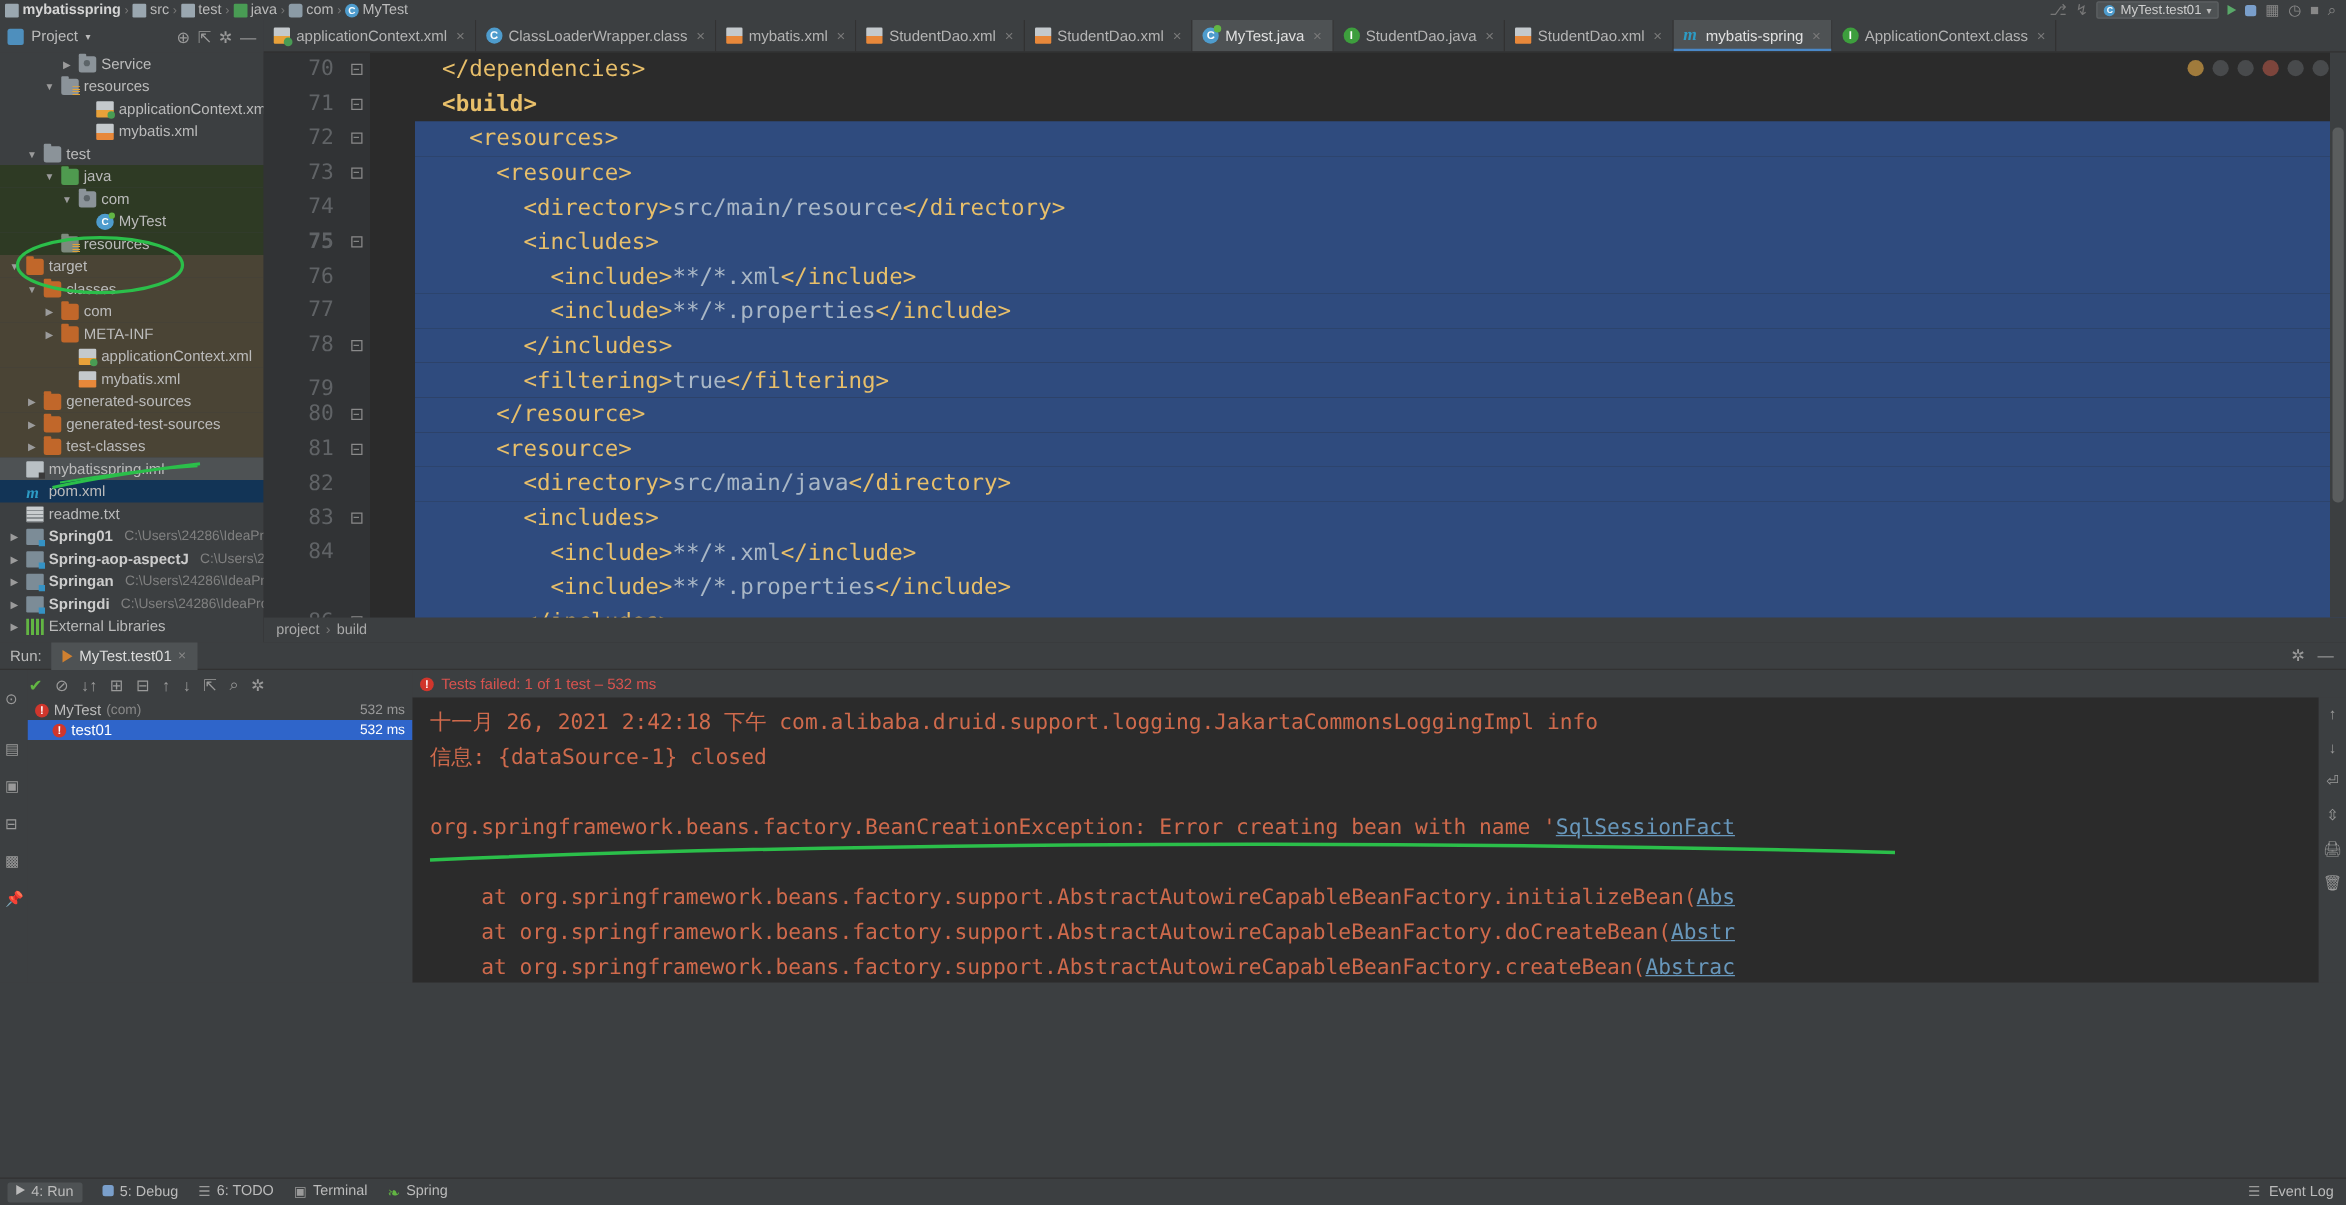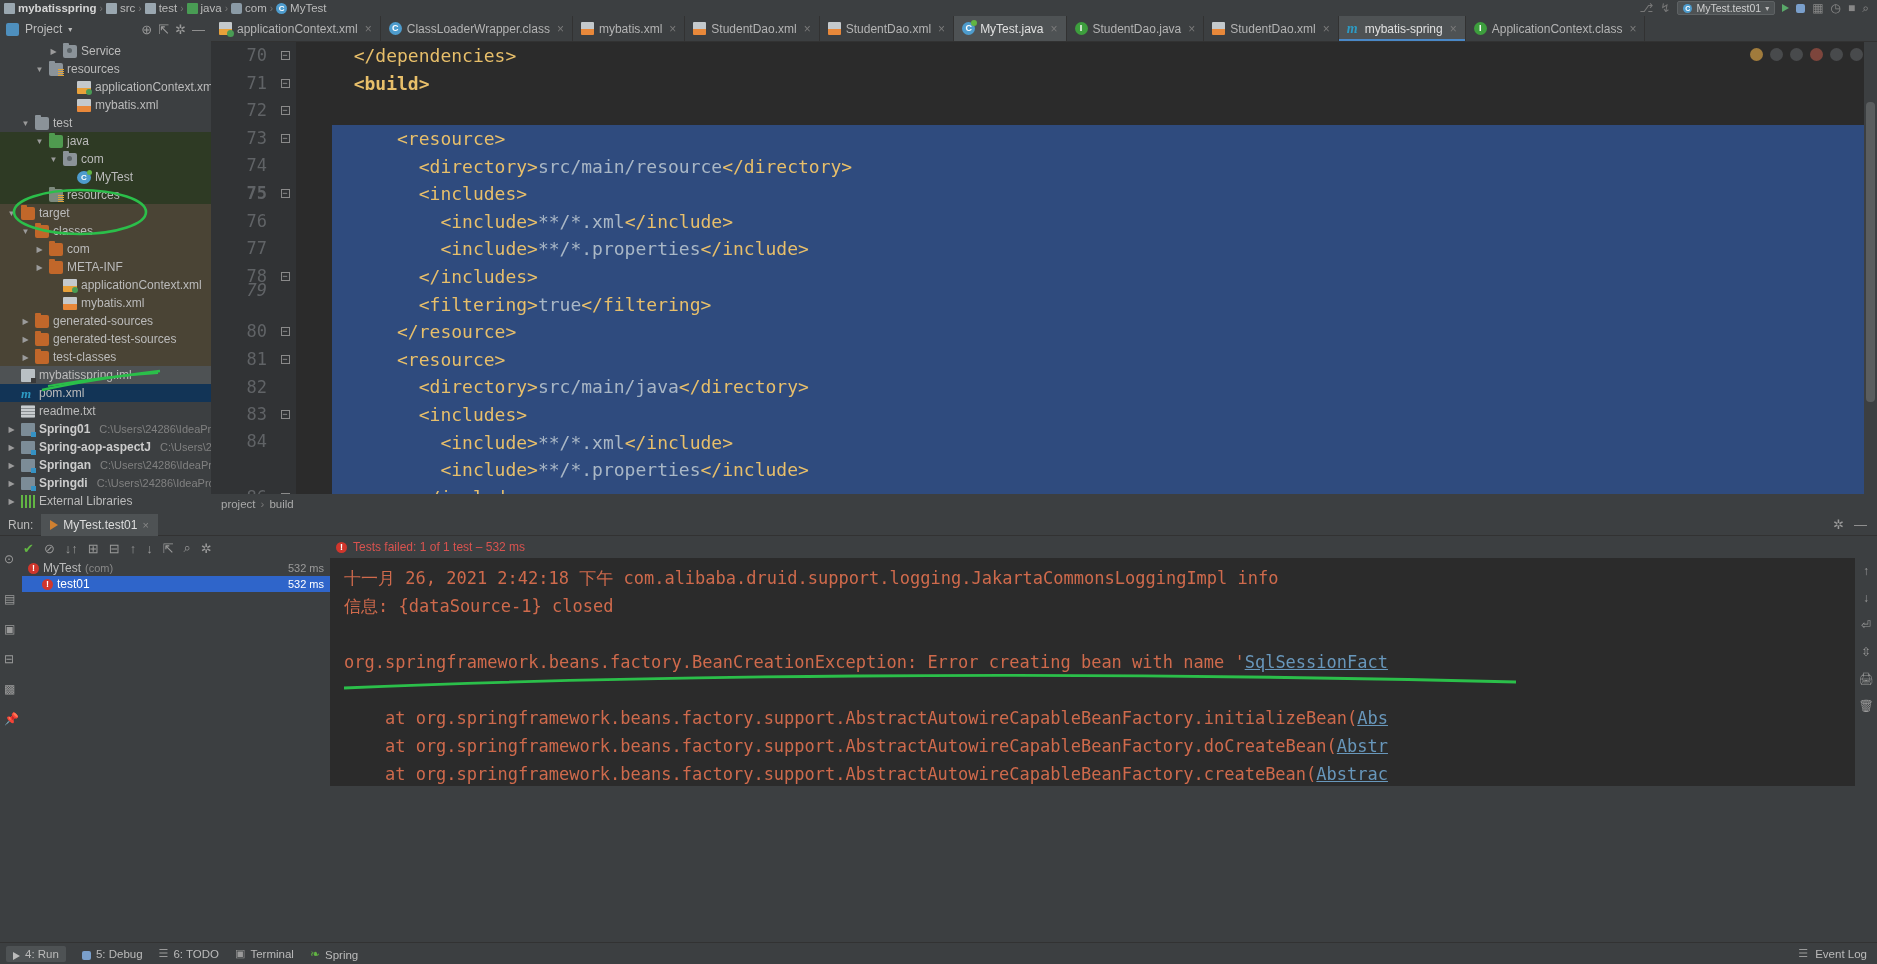--- a/index.html
+++ b/index.html
@@ -242,21 +242,21 @@
     position:absolute; right:0; top:44px; width:22px; height:228px; background:#3c3f41;
     display:flex; flex-direction:column; align-items:center; gap:13px; padding-top:6px;
   }
 
   
   .statusbar {
     position: absolute; left: 0; bottom: 0; width: 1877px; height: 22px;
     background: #3c3f41; display: flex; align-items: center; gap: 16px;
     padding-left: 6px; font-size: 11.5px; color: #bbb; border-top: 1px solid #323232;
   }
-  .sb-item { display:flex; align-items:flex-end; gap:5px; }
+  .sb-item { display:flex; align-items:flex-start; gap:5px; }
   .sb-item.active { background:#4e5254; padding: 2px 7px; border-radius:2px; }
   .statusbar .right { margin-left:auto; display:flex; align-items:center; gap:7px; padding-right:10px; }
 
   
   .left-stripe {
     position: absolute; left: 0; top: 536px; width: 22px; height: 250px;
     background: #3c3f41;
   }
 
   
@@ -554,21 +554,21 @@
         <div class="lnum" style="top: 138px; font-weight: bold;">75</div>
         <div class="fold" style="top: 138px;">
           <span class="fold-box">−</span>
         </div>
         <div class="lnum" style="top: 165.6px;">76</div>
         <div class="lnum" style="top: 193.2px;">77</div>
         <div class="lnum" style="top: 220.8px;">78</div>
         <div class="fold" style="top: 220.8px;">
           <span class="fold-box">−</span>
         </div>
-        <div class="lnum" style="top: 235px; font-style: italic;">79</div>
+        <div class="lnum" style="top: 256px;">79</div>
         <div class="lnum" style="top: 276px;">80</div>
         <div class="fold" style="top: 276px;">
           <span class="fold-box">−</span>
         </div>
         <div class="lnum" style="top: 303.6px;">81</div>
         <div class="fold" style="top: 303.6px;">
           <span class="fold-box">−</span>
         </div>
         <div class="lnum" style="top: 332px;">82</div>
         <div class="lnum" style="top: 358.8px;">83</div>
@@ -578,20 +578,21 @@
         <div class="lnum" style="top: 386.4px;">84</div>
         <div class="lnum" style="top: 436px; margin-top: 44px;">85</div>
         <div class="lnum" style="top: 441.6px;">86</div>
         <div class="fold" style="top: 441.6px;">
           <span class="fold-box">−</span>
         </div>
       </div>
     <div class="codearea">
         <div class="cline" style="position: absolute; top: 0px; left: 0px; right: 0px;"><span>  </span><span class="tagc">&lt;/dependencies&gt;</span></div>
         <div class="cline" style="position: absolute; top: 27.6px; left: 0px; right: 0px; font-weight: bold;"><span>  </span><span class="tagc">&lt;build&gt;</span></div>
+        <div class="cline hl" style="position: absolute; top: 55.2px; left: 0px; right: 0px;"><span>    </span><span class="tagc">&lt;resources&gt;</span></div>
         <div class="cline hl" style="position: absolute; top: 82.8px; left: 0px; right: 0px;"><span>      </span><span class="tagc">&lt;resource&gt;</span></div>
         <div class="cline hl" style="position: absolute; top: 110.4px; left: 0px; right: 0px;"><span>        </span><span class="tagc">&lt;directory&gt;</span><span class="txtc">src/main/resource</span><span class="tagc">&lt;/directory&gt;</span></div>
         <div class="cline hl" style="position: absolute; top: 138px; left: 0px; right: 0px;"><span>        </span><span class="tagc">&lt;includes&gt;</span></div>
         <div class="cline hl" style="position: absolute; top: 165.6px; left: 0px; right: 0px;"><span>          </span><span class="tagc">&lt;include&gt;</span><span class="txtc">**/*.xml</span><span class="tagc">&lt;/include&gt;</span></div>
         <div class="cline hl" style="position: absolute; top: 193.2px; left: 0px; right: 0px;"><span>          </span><span class="tagc">&lt;include&gt;</span><span class="txtc">**/*.properties</span><span class="tagc">&lt;/include&gt;</span></div>
         <div class="cline hl" style="position: absolute; top: 220.8px; left: 0px; right: 0px;"><span>        </span><span class="tagc">&lt;/includes&gt;</span></div>
         <div class="cline hl" style="position: absolute; top: 248.4px; left: 0px; right: 0px;"><span>        </span><span class="tagc">&lt;filtering&gt;</span><span class="txtc">true</span><span class="tagc">&lt;/filtering&gt;</span></div>
         <div class="cline hl" style="position: absolute; top: 276px; left: 0px; right: 0px;"><span>      </span><span class="tagc">&lt;/resource&gt;</span></div>
         <div class="cline hl" style="position: absolute; top: 303.6px; left: 0px; right: 0px;"><span>      </span><span class="tagc">&lt;resource&gt;</span></div>
         <div class="cline hl" style="position: absolute; top: 331.2px; left: 0px; right: 0px;"><span>        </span><span class="tagc">&lt;directory&gt;</span><span class="txtc">src/main/java</span><span class="tagc">&lt;/directory&gt;</span></div>

